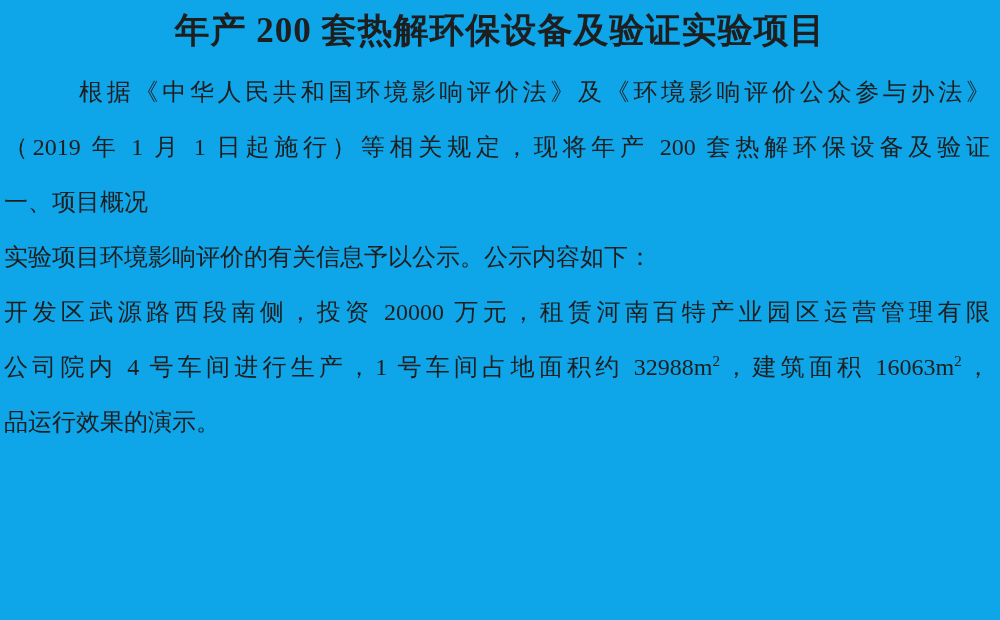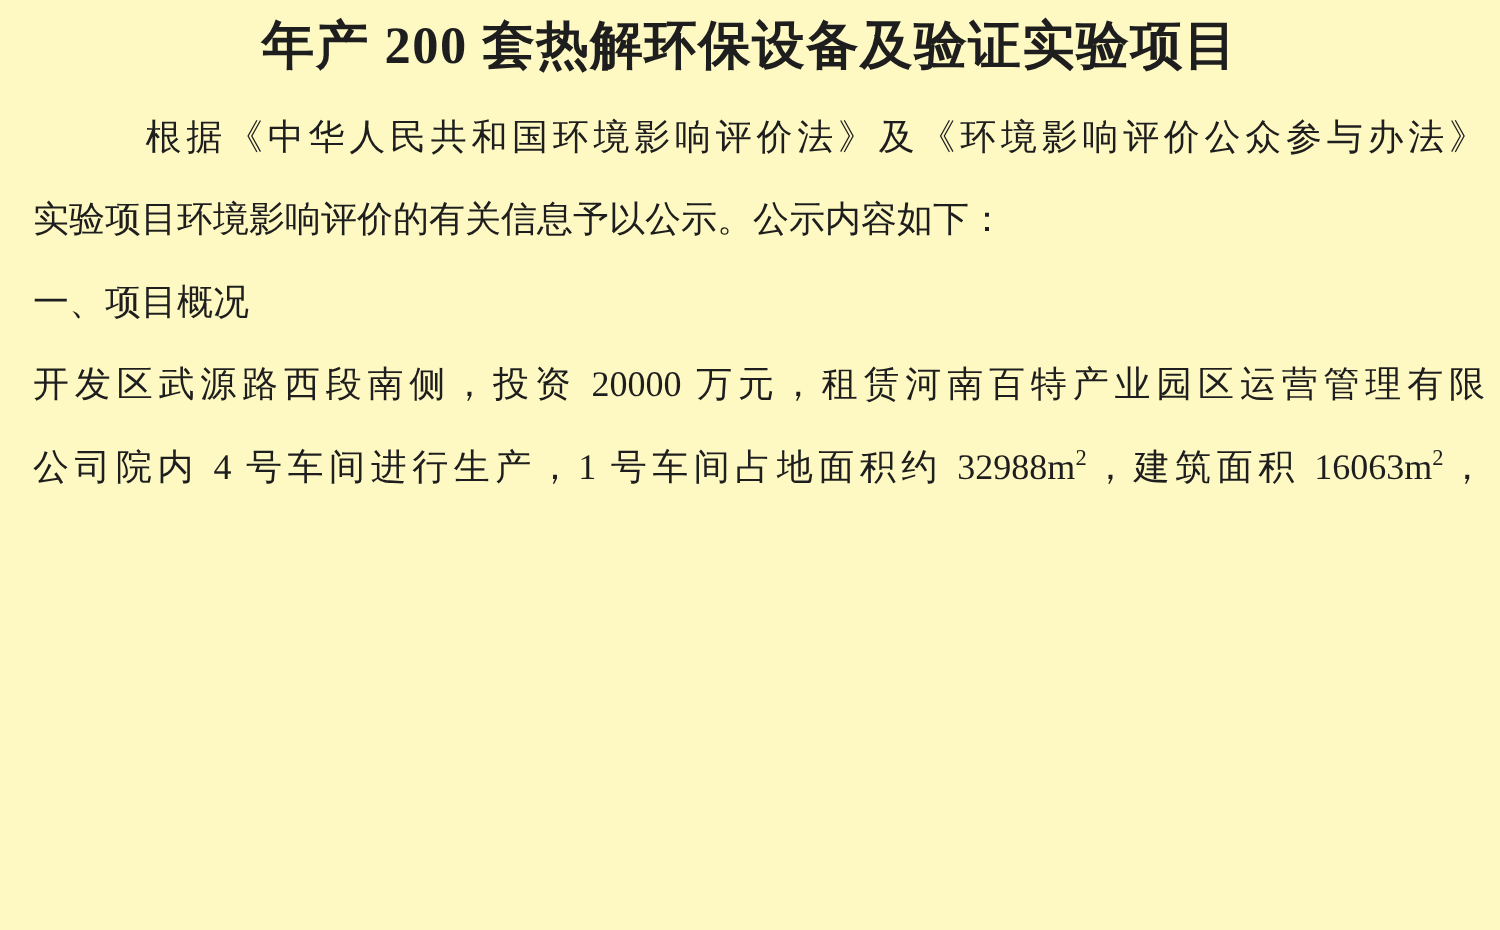--- a/index.html
+++ b/index.html
@@ -4,38 +4,38 @@
 <style>
   html, body {
     margin: 0;
     padding: 0;
     background: #ffffff;
   }
   .page {
     position: relative;
     width: 1000px;
     height: 620px;
-    background: #fef9c3;
+    background: #0ea5e9;
     color: #1e1e1e;
     font-family: "Liberation Serif", "DejaVu Serif", serif;
     overflow: hidden;
   }
   .title-block {
     padding-top: 5px;
     text-align: center;
     font-weight: bold;
   }
   .title-line {
     font-size: 35px;
     line-height: 52px;
     letter-spacing: 1px;
   }
   .doc-body {
     margin-top: 8px;
-    padding-left: 22px;
+    padding-left: 4px;
     padding-right: 10px;
     font-size: 24px;
     line-height: 55px;
   }
   .line {
     min-height: 55px;
   }
   .justify {
     text-align: justify;
     text-align-last: justify;
@@ -57,27 +57,29 @@
 <div class="page">
 
   <div class="title-block">
     <div class="title-line">年产 200 套热解环保设备及验证实验项目</div>
   </div>
 
   <div class="doc-body">
 
     <div class="line justify indent">根据《中华人民共和国环境影响评价法》及《环境影响评价公众参与办法》</div>
 
+    <div class="line justify">（2019 年 1 月 1 日起施行）等相关规定，现将年产 200 套热解环保设备及验证</div>
+
+    <div class="line">一、项目概况</div>
 
     <div class="line">实验项目环境影响评价的有关信息予以公示。公示内容如下：</div>
-
-    <div class="line">一、项目概况</div>
 
 
     <div class="line justify">开发区武源路西段南侧，投资 20000 万元，租赁河南百特产业园区运营管理有限</div>
 
     <div class="line justify"><span>公司院内 4 号车间进行生产，1 号车间占地面积约 32988m</span><span class="sup">2</span><span>，建筑面积 16063m</span><span class="sup">2</span><span>，</span></div>
 
 
+    <div class="line">品运行效果的演示。</div>
 
   </div>
 
 </div>
 
 </body></html>

